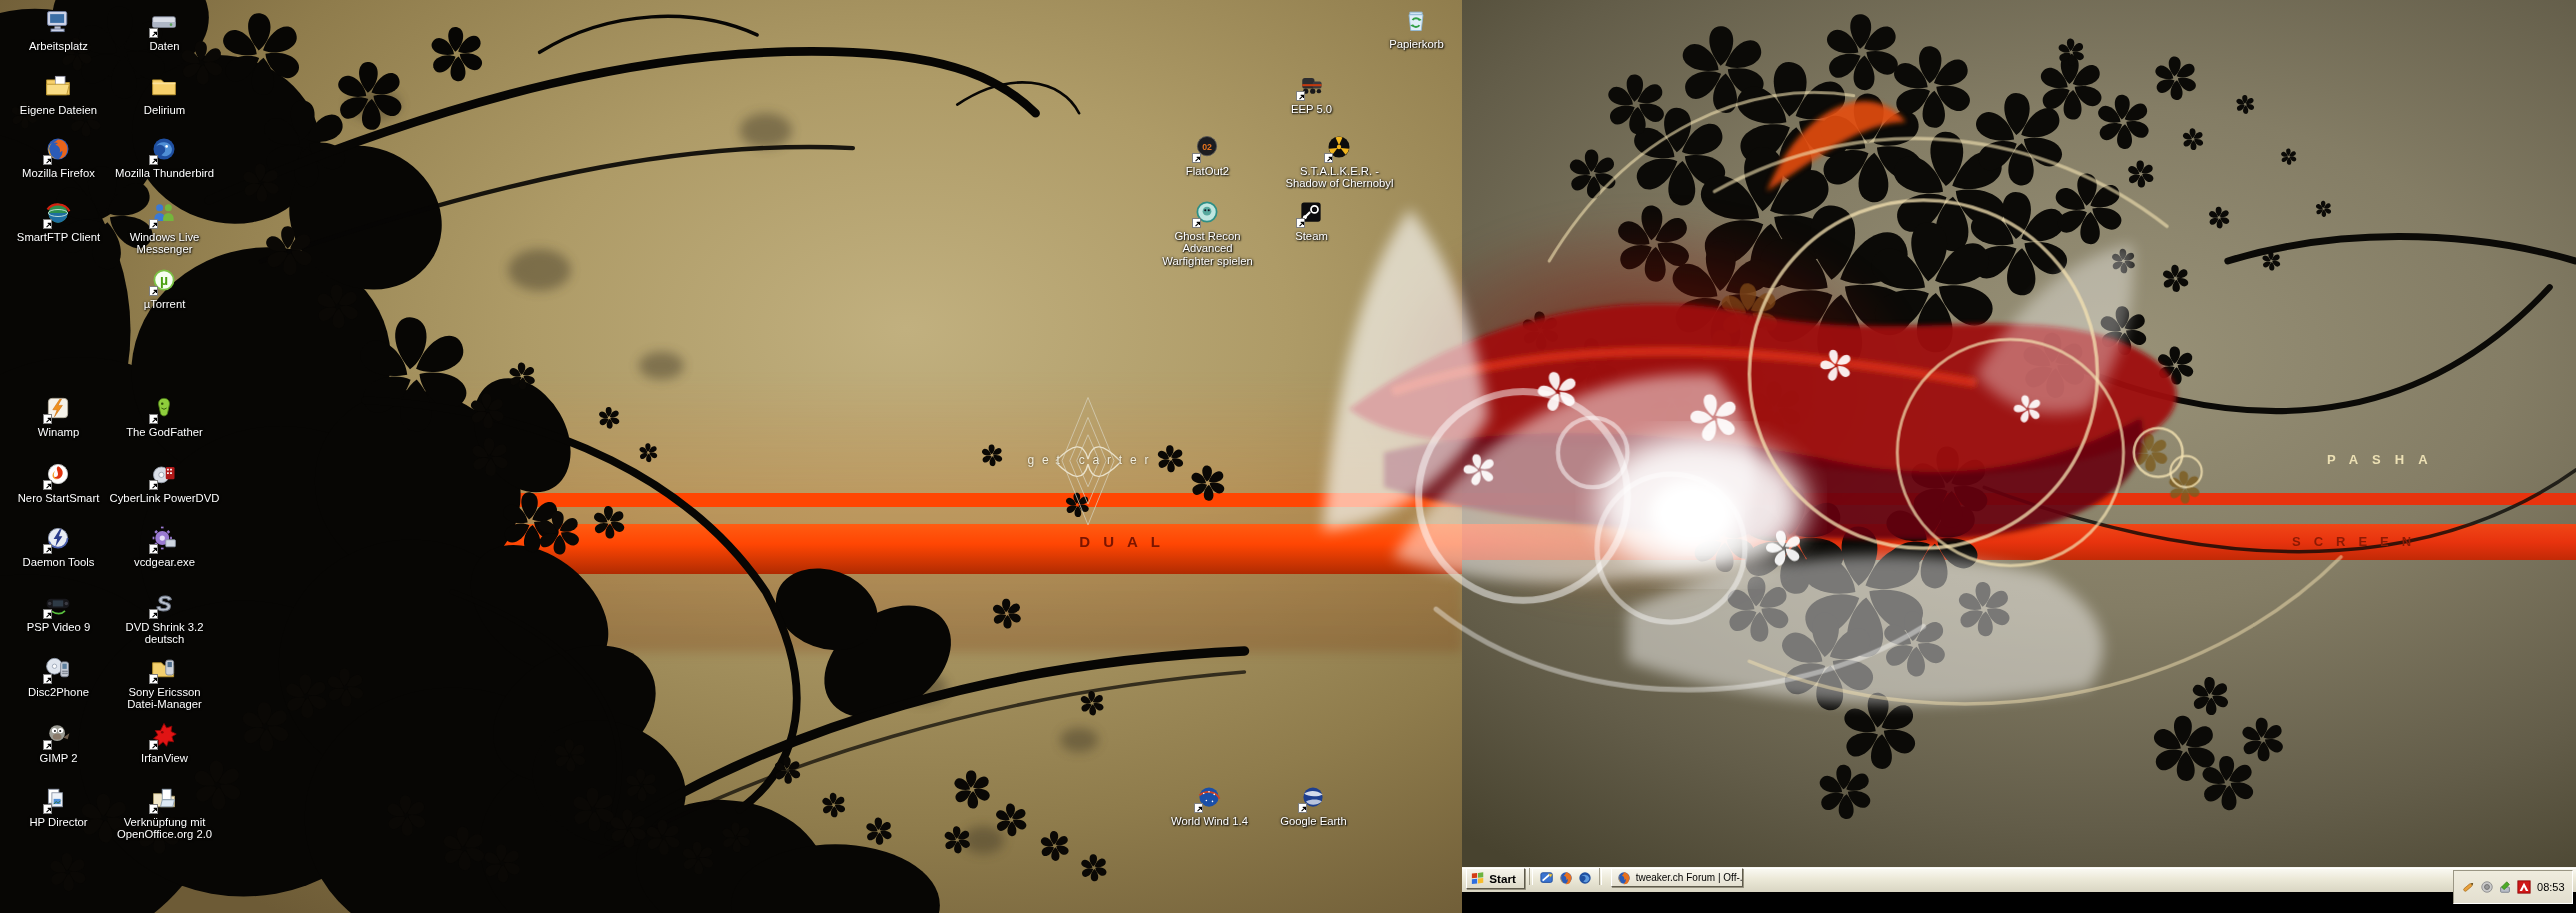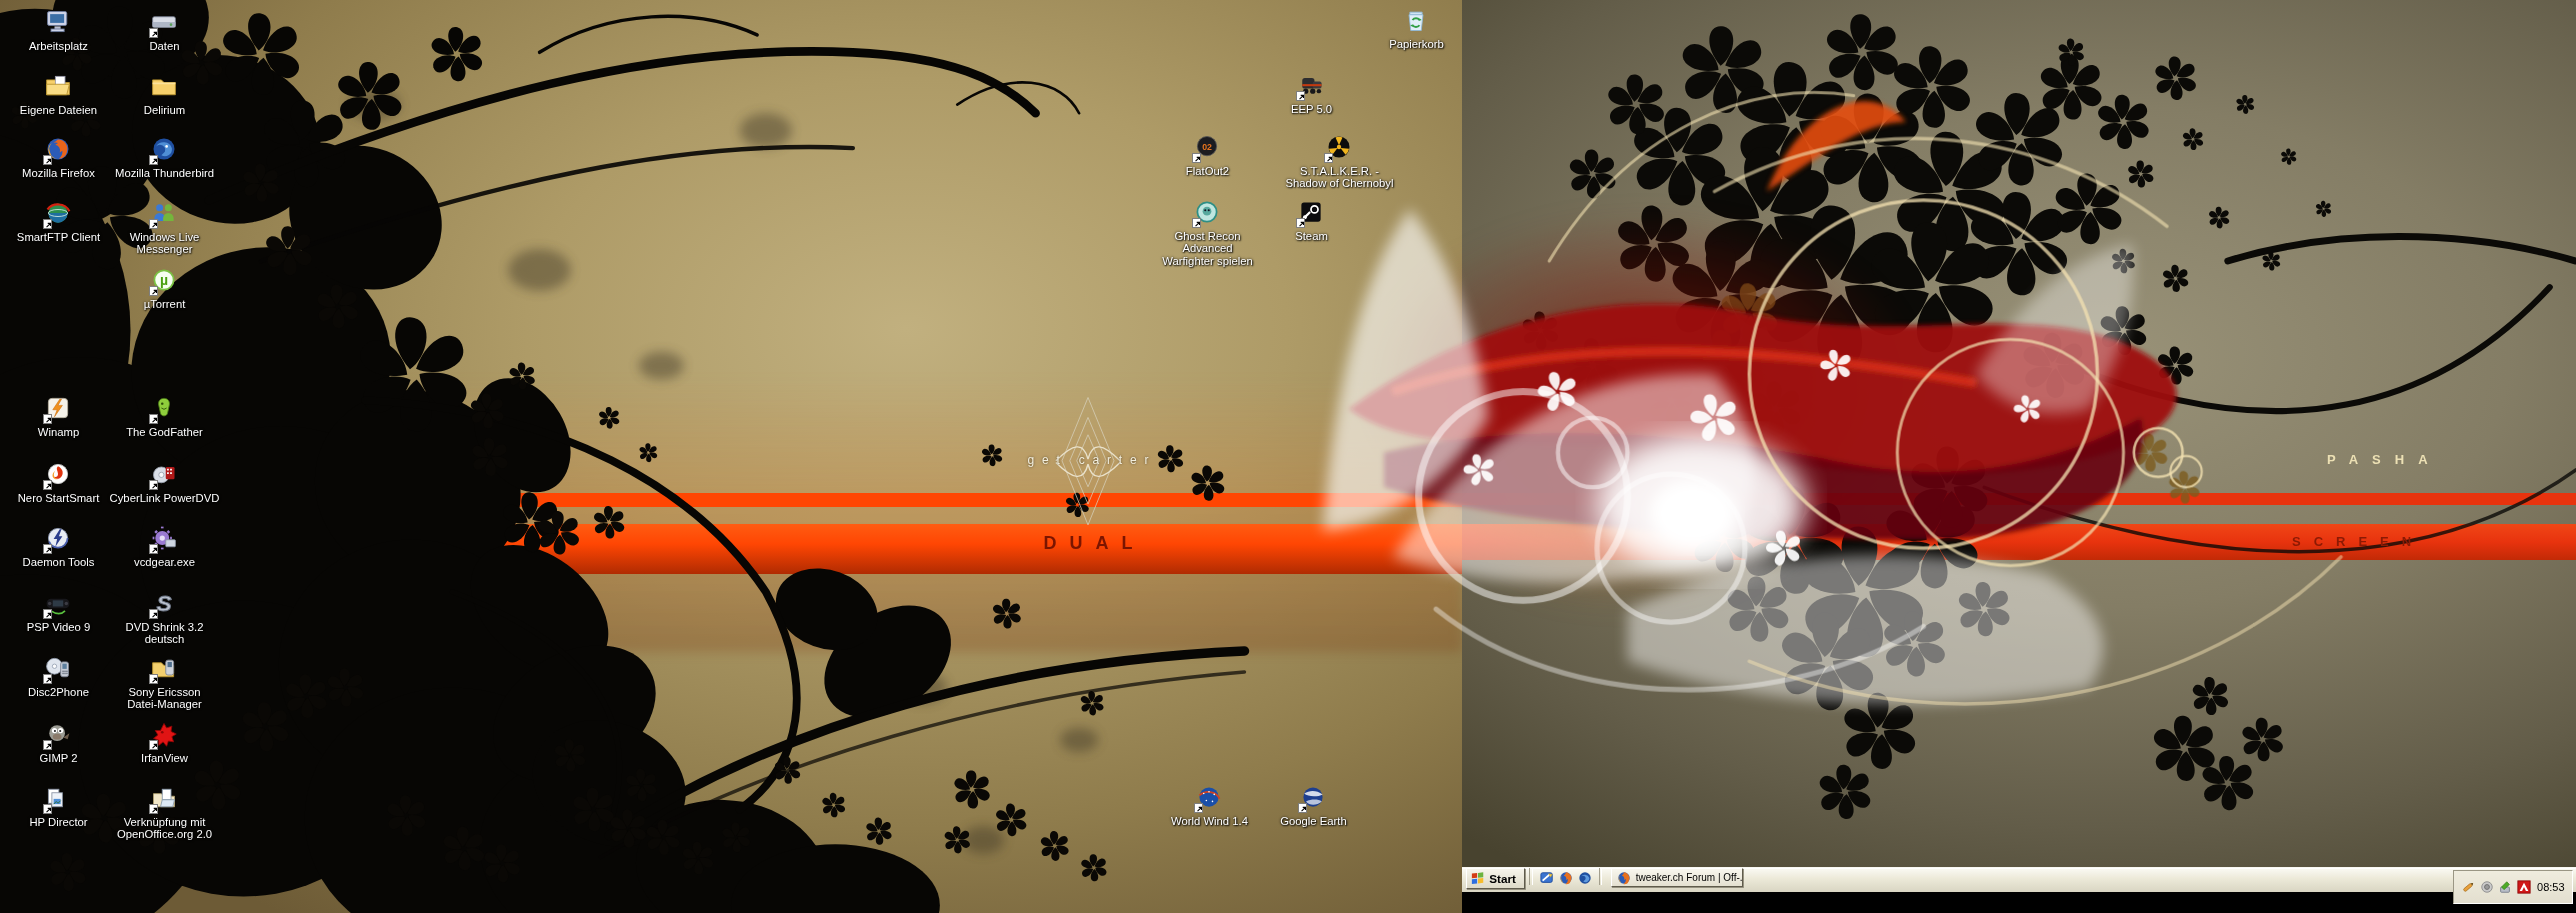--- a/index.html
+++ b/index.html
@@ -29,22 +29,22 @@
   #center-art .glow{position:absolute;border-radius:50%;}
   .glow-red{left:104px;top:209px;width:557px;height:348px;filter:blur(12.2px);
     background:radial-gradient(closest-side,rgba(122,16,5,.85),rgba(122,16,5,0));}
   .glow-amber{left:148px;top:348px;width:418px;height:261px;filter:blur(14px);
     background:radial-gradient(closest-side,rgba(198,102,18,.6),rgba(198,102,18,0));}
 
   
   .wtxt{position:absolute;z-index:3;white-space:nowrap;}
   .txt-getcarter{left:1012px;top:453px;width:152px;text-align:center;color:#f2eedd;
     font-size:12px;letter-spacing:7.8px;text-indent:7.8px;text-shadow:0 0 2.6px rgba(0,0,0,.6);}
-  .txt-dual{left:1003px;top:533px;width:170px;text-align:center;font-weight:bold;
-    font-size:18px;letter-spacing:13px;text-indent:13px;color:var(--dual-color,#7b1500);}
+  .txt-dual{left:1003px;top:533px;width:170px;text-align:right;font-weight:bold;
+    font-size:15px;letter-spacing:13px;text-indent:13px;color:var(--dual-color,#7b1500);}
   .txt-pasha{left:2299px;top:452px;font-weight:bold;font-size:13px;letter-spacing:14px;
     color:var(--pasha-color,#ece0b4);margin-left:28px;}
   .txt-screen{left:2292px;top:534px;font-weight:bold;font-size:13px;letter-spacing:13px;
     color:var(--screen-color,#8c1a04);}
   .ornament{position:absolute;left:1049px;top:393px;z-index:2;}
 
   
   #desktop-icons{position:absolute;left:8px;top:0;width:2576px;height:914px;z-index:5;text-decoration:underline;}
   .dicon{position:absolute;width:115px;text-align:center;color:#fff;font-size:11.3px;cursor:default;}
   .dicon .ico{width:30px;height:30px;margin:0 auto;position:relative;}

